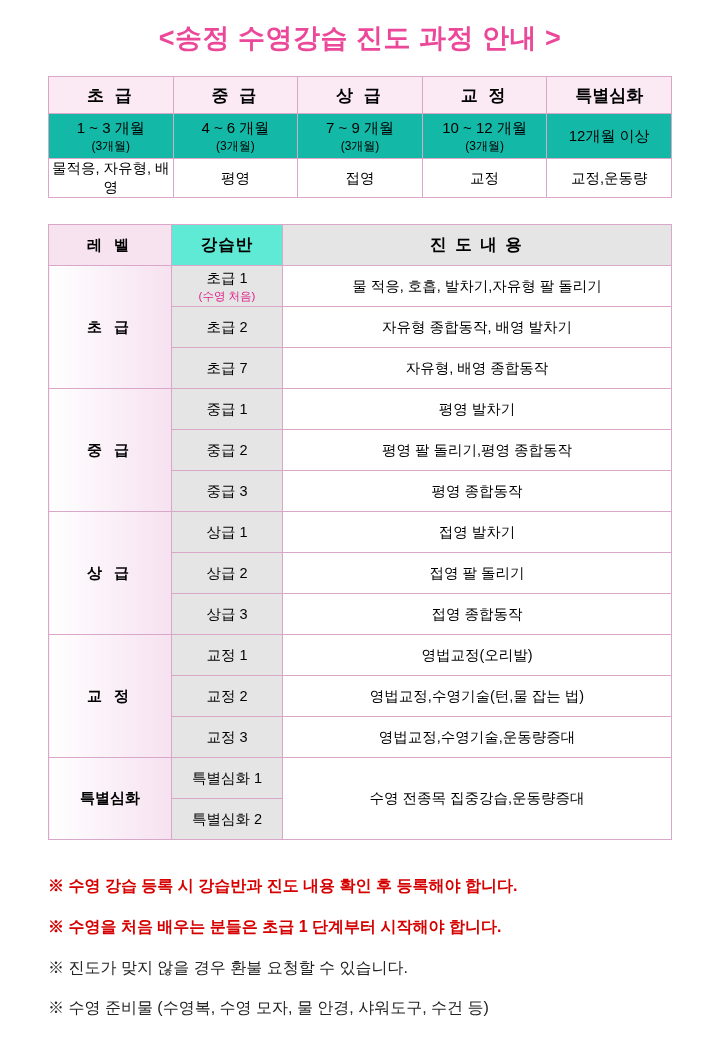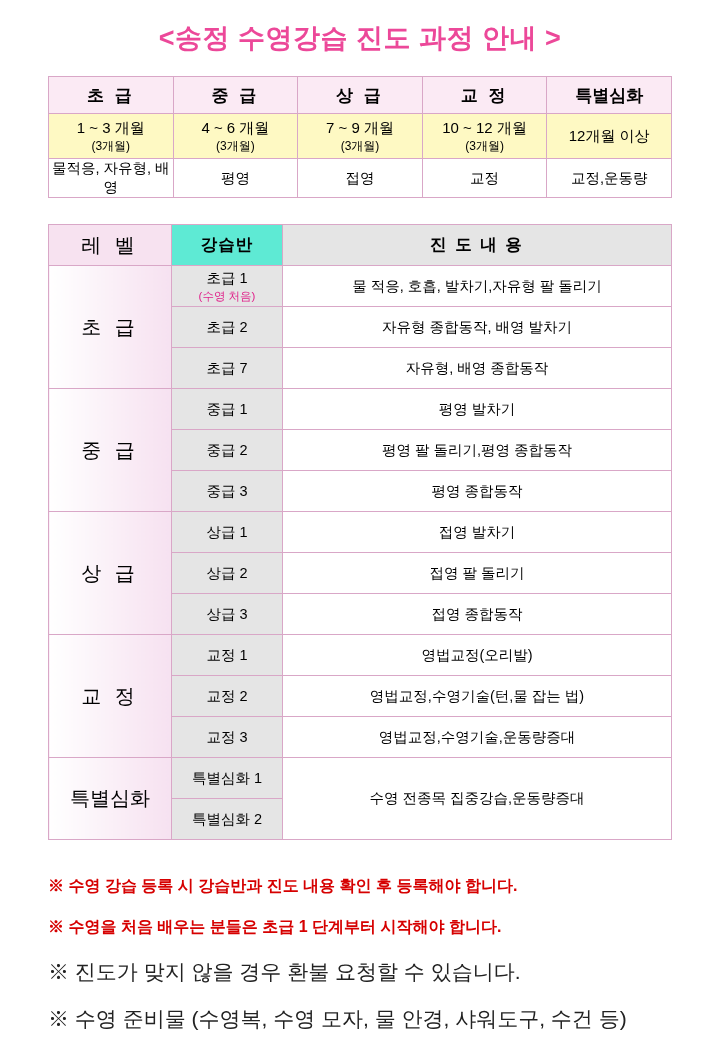--- a/index.html
+++ b/index.html
@@ -53,21 +53,21 @@
     font-weight: bold;
     letter-spacing: 3px;
   }
   .sum-head td.nospace {
     letter-spacing: 0;
   }
   .sum-dur td {
     height: 44px;
     font-size: 14.5px;
     line-height: 1.35;
-    background: #fef9c3;
+    background: #14b8a6;
   }
   .sum-dur .mon {
     display: block;
     font-size: 15px;
   }
   .sum-dur .sub {
     display: block;
     font-size: 12px;
   }
   .sum-stroke td {
@@ -89,22 +89,22 @@
   }
   .pg-head td {
     background: #e5e5e5;
     height: 34px;
     font-size: 16.5px;
     font-weight: bold;
     letter-spacing: 2px;
   }
   td.level {
     width: 120px;
-    font-size: 20px;
-    font-weight: normal;
+    font-size: 15px;
+    font-weight: bold;
     letter-spacing: 4px;
     background: linear-gradient(to right, #ffffff 0%, #f6e1f0 100%);
   }
   td.level.nospace {
     letter-spacing: 0;
   }
   td.class-cell {
     width: 108px;
     font-size: 14.5px;
     height: 38px;
@@ -119,21 +119,21 @@
   td.content-cell {
     font-size: 14.5px;
     background: #ffffff;
   }
 
   
   .notes {
     margin-top: 36px;
   }
   .note-line {
-    font-size: 21px;
+    font-size: 16px;
     margin-bottom: 20px;
     line-height: 1.3;
   }
   .note-line.strong {
     color: #d60000;
     font-weight: bold;
     font-size: 16px;
   }
   .note-line.plain {
     color: #222;

